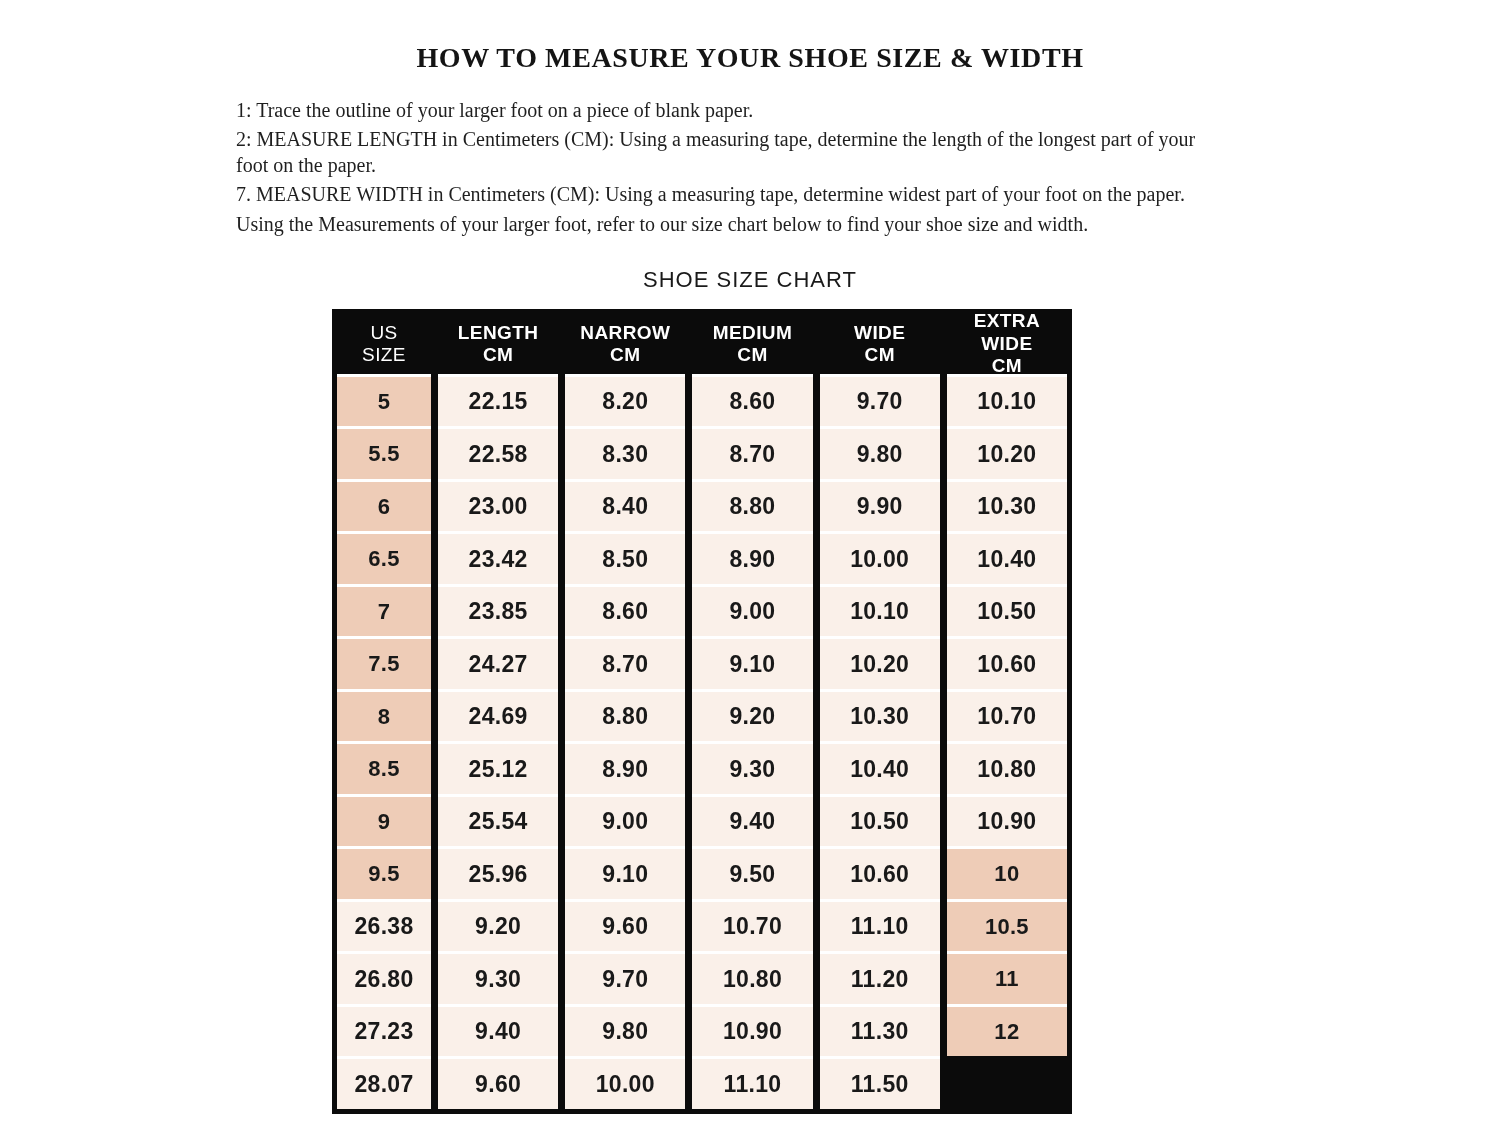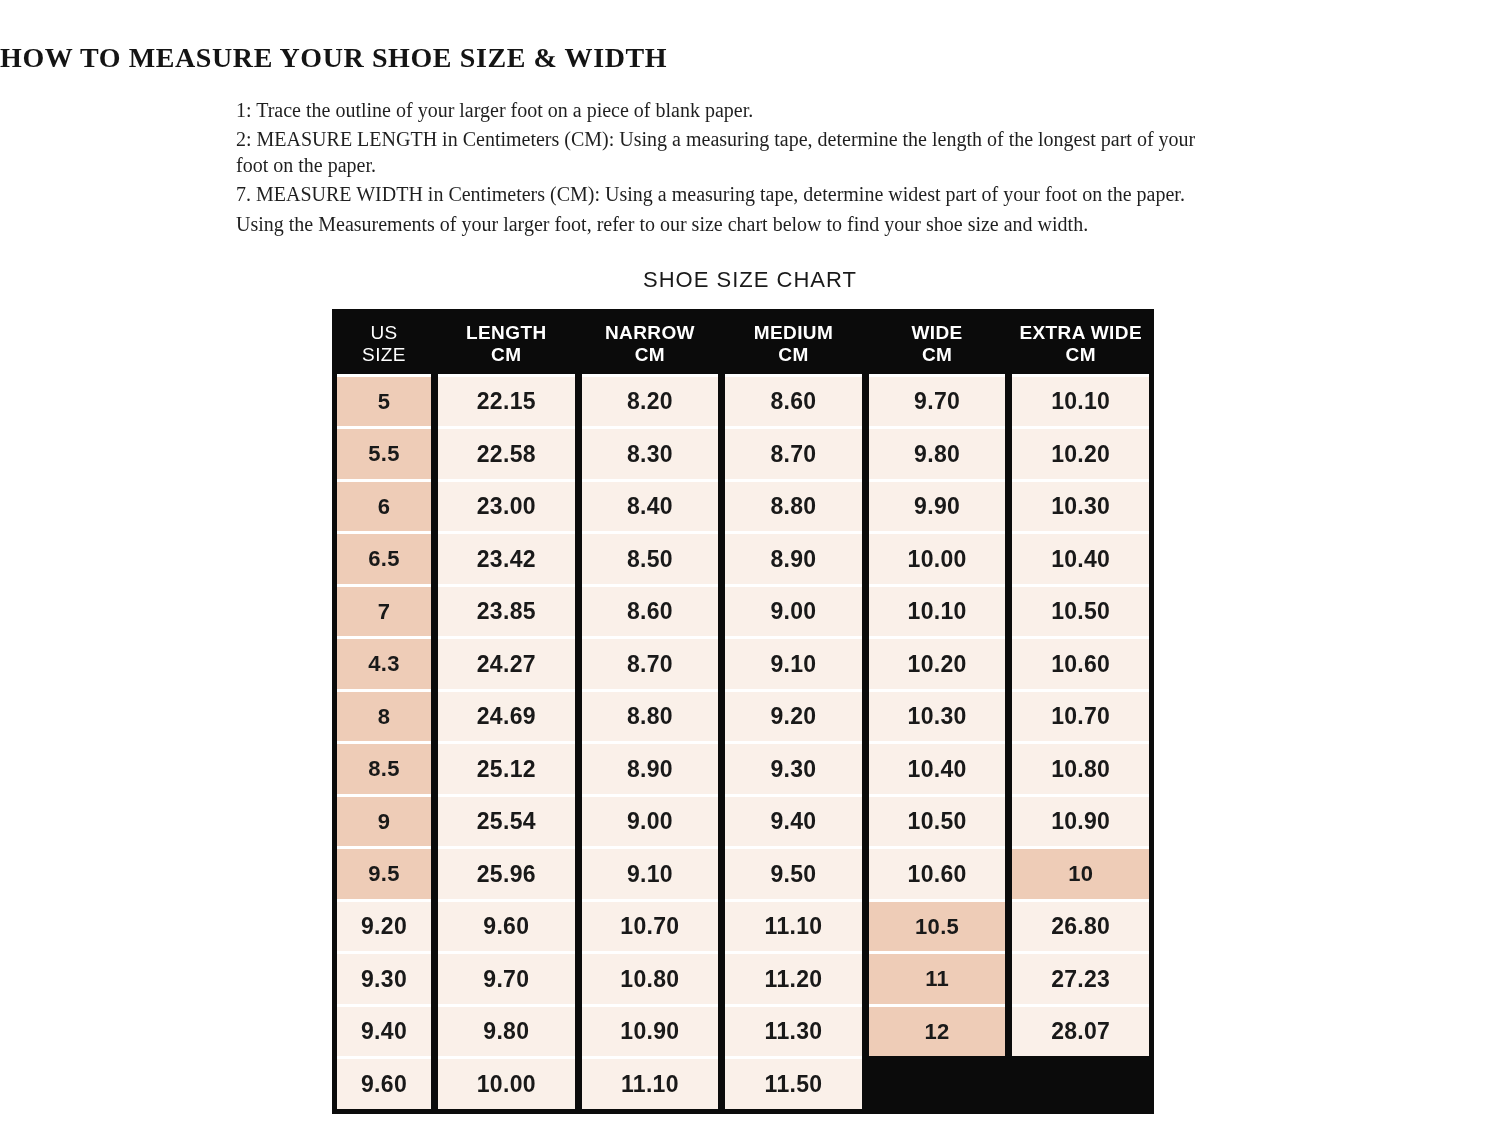--- a/index.html
+++ b/index.html
@@ -13,21 +13,21 @@
     height: 1125px;
     background: #ffffff;
     overflow: hidden;
     box-sizing: border-box;
     padding-top: 42px;
     font-family: "Liberation Serif", serif;
     color: #1c1c1c;
   }
   .main-title {
     margin: 0;
-    text-align: left;
+    text-align: center;
     font-family: "Liberation Serif", serif;
     font-size: 28px;
     font-weight: 700;
     letter-spacing: 0.6px;
     color: #141414;
   }
   .instructions {
     margin: 24px 0 0 236px;
     width: 982px;
   }
@@ -41,21 +41,21 @@
   .chart-title {
     margin: 30px 0 0 0;
     text-align: center;
     font-family: "Liberation Sans", sans-serif;
     font-size: 22px;
     font-weight: 400;
     letter-spacing: 1px;
     color: #1a1a1a;
   }
   .size-table {
-    width: 822px;
+    width: 740px;
     margin: 16px 0 0 332px;
     box-sizing: border-box;
     background: #0b0b0b;
     border: 5px solid #0b0b0b;
     display: grid;
     grid-template-columns: 94px repeat(5, 1fr);
     grid-template-rows: 60px;
     grid-auto-rows: 52.5px;
     column-gap: 7px;
   }
@@ -157,21 +157,21 @@
       <div class="td">8.50</div>
       <div class="td">8.90</div>
       <div class="td">10.00</div>
       <div class="td">10.40</div>
       <div class="td td-first">7</div>
       <div class="td">23.85</div>
       <div class="td">8.60</div>
       <div class="td">9.00</div>
       <div class="td">10.10</div>
       <div class="td">10.50</div>
-      <div class="td td-first">4.3</div>
+      <div class="td td-first">7.5</div>
       <div class="td">24.27</div>
       <div class="td">8.70</div>
       <div class="td">9.10</div>
       <div class="td">10.20</div>
       <div class="td">10.60</div>
       <div class="td td-first">8</div>
       <div class="td">24.69</div>
       <div class="td">8.80</div>
       <div class="td">9.20</div>
       <div class="td">10.30</div>
@@ -187,20 +187,21 @@
       <div class="td">9.00</div>
       <div class="td">9.40</div>
       <div class="td">10.50</div>
       <div class="td">10.90</div>
       <div class="td td-first">9.5</div>
       <div class="td">25.96</div>
       <div class="td">9.10</div>
       <div class="td">9.50</div>
       <div class="td">10.60</div>
       <div class="td td-first">10</div>
+      <div class="td">26.38</div>
       <div class="td">9.20</div>
       <div class="td">9.60</div>
       <div class="td">10.70</div>
       <div class="td">11.10</div>
       <div class="td td-first">10.5</div>
       <div class="td">26.80</div>
       <div class="td">9.30</div>
       <div class="td">9.70</div>
       <div class="td">10.80</div>
       <div class="td">11.20</div>

